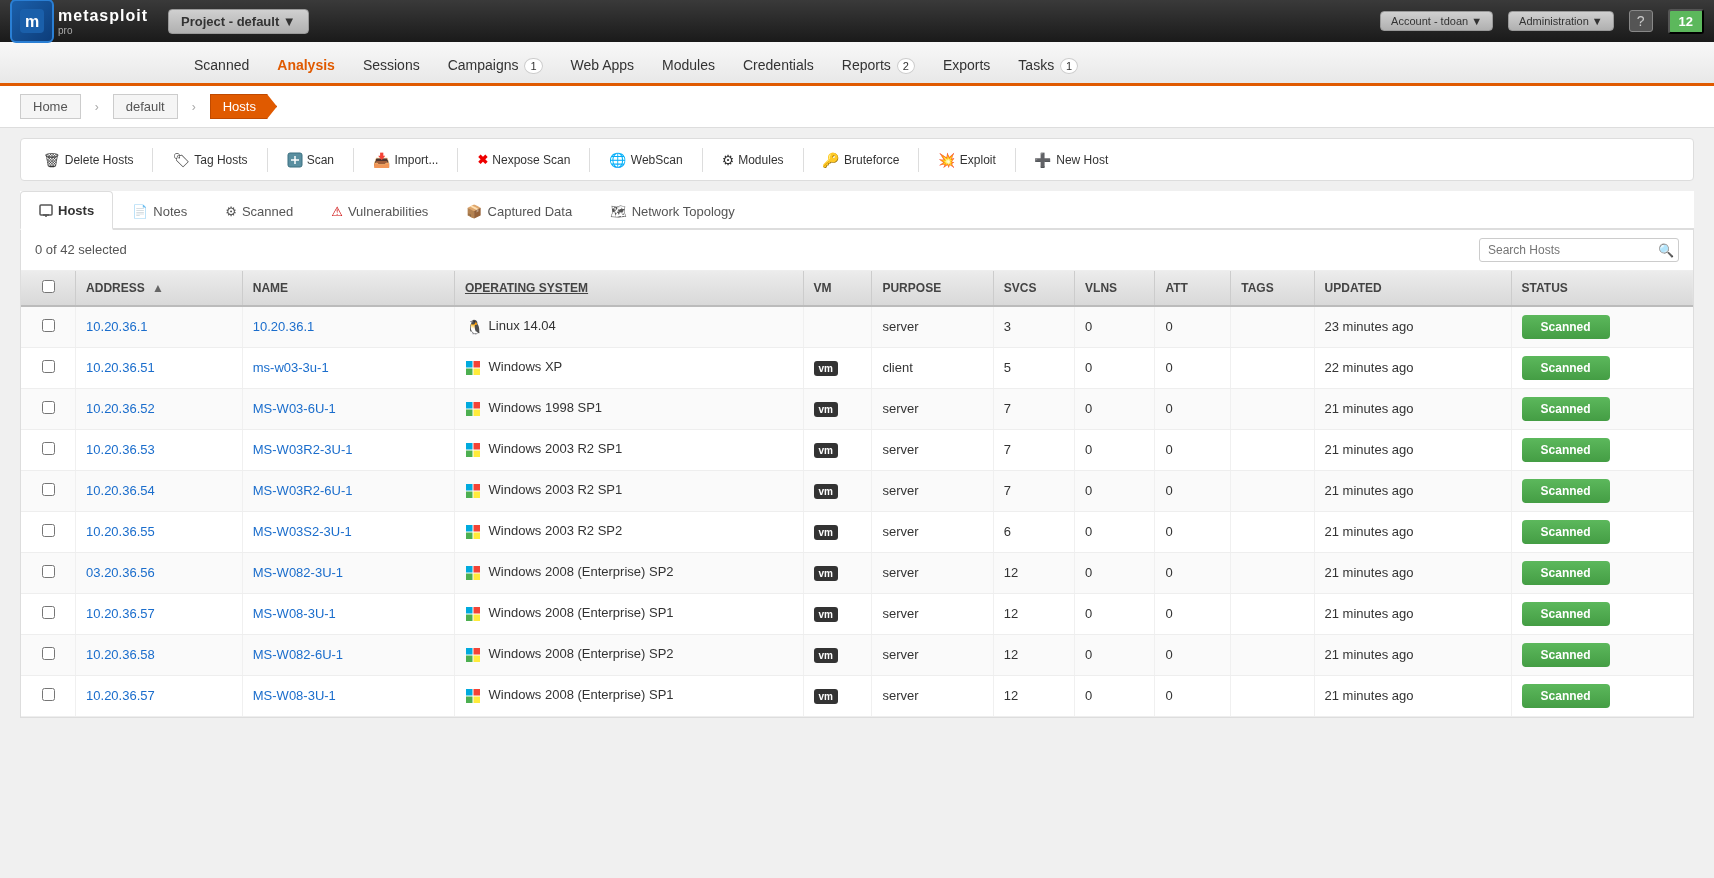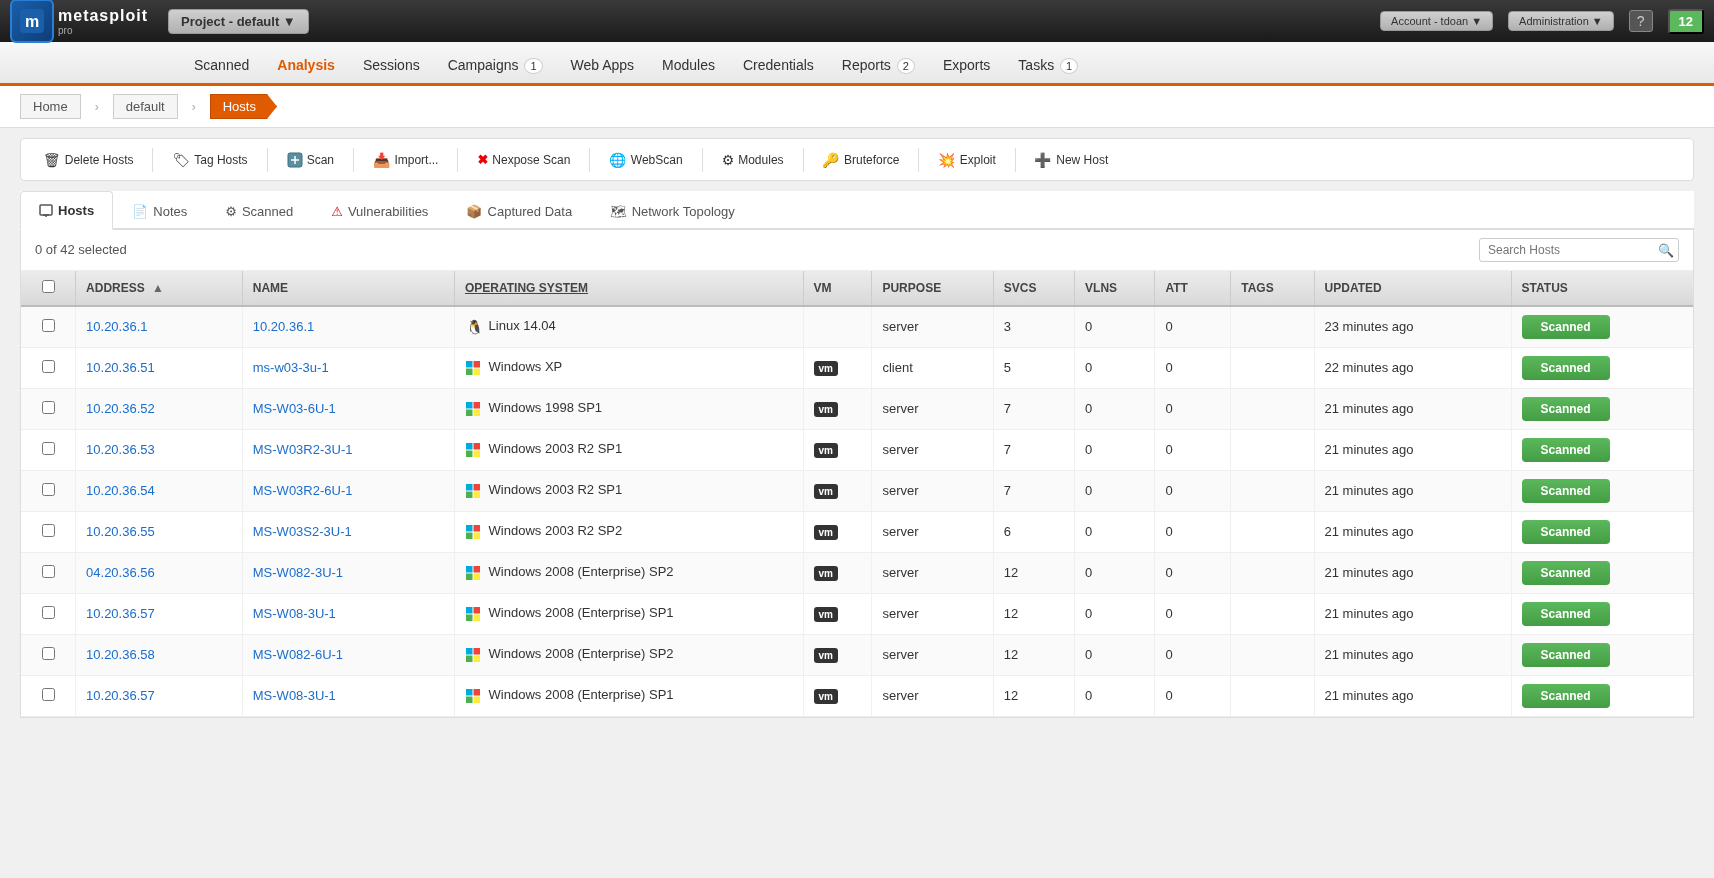--- a/index.html
+++ b/index.html
@@ -517,21 +517,21 @@
     <td>21 minutes ago</td>
     <td>
       <button class="scanned-btn">Scanned</button>
     </td>
   </tr>
         <tr>
     <td class="checkbox-col">
       <input type="checkbox" style="">
     </td>
     <td>
-      <a class="link">04.20.36.56</a>
+      <a class="link">03.20.36.56</a>
     </td>
     <td>
       <a class="link">MS-W082-3U-1</a>
     </td>
     <td>
       <span style="vertical-align:middle;margin-right:4px"><svg width="16" height="16" viewBox="0 0 16 16" style="vertical-align:middle">
     <rect x="1" y="1" width="6.5" height="6.5" fill="#00aade"></rect>
     <rect x="8.5" y="1" width="6.5" height="6.5" fill="#f44336"></rect>
     <rect x="1" y="8.5" width="6.5" height="6.5" fill="#4caf50"></rect>
     <rect x="8.5" y="8.5" width="6.5" height="6.5" fill="#ffeb3b"></rect>

